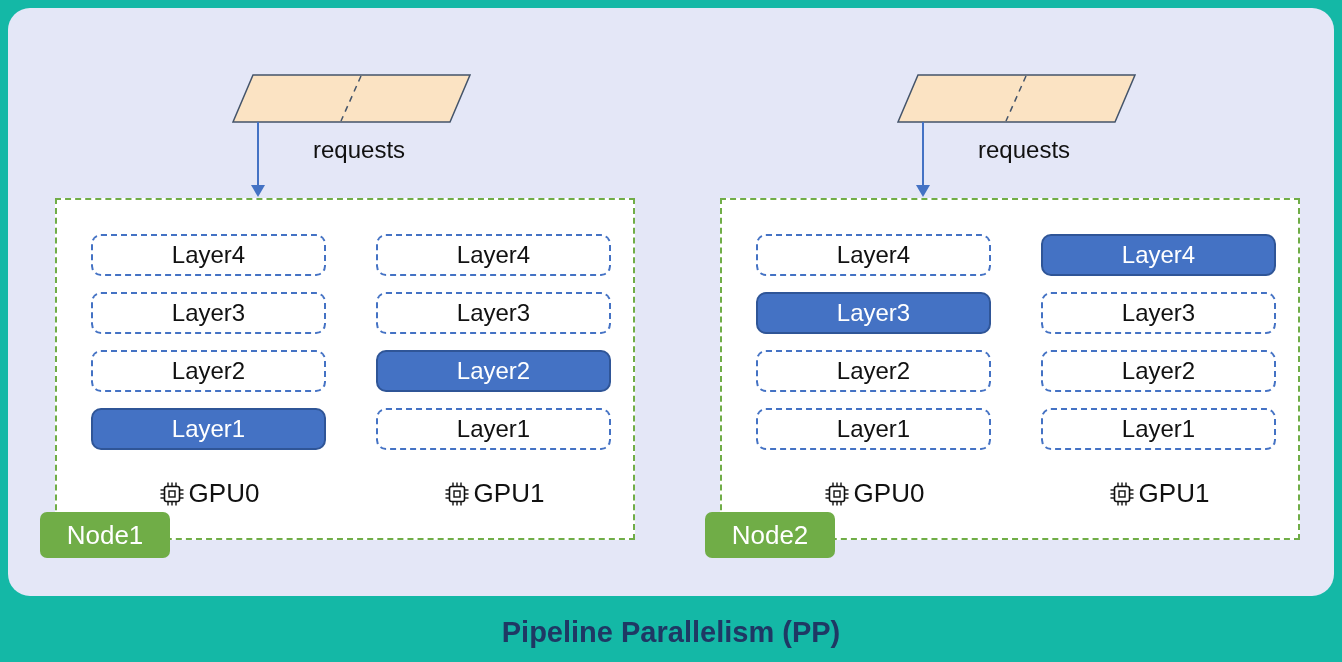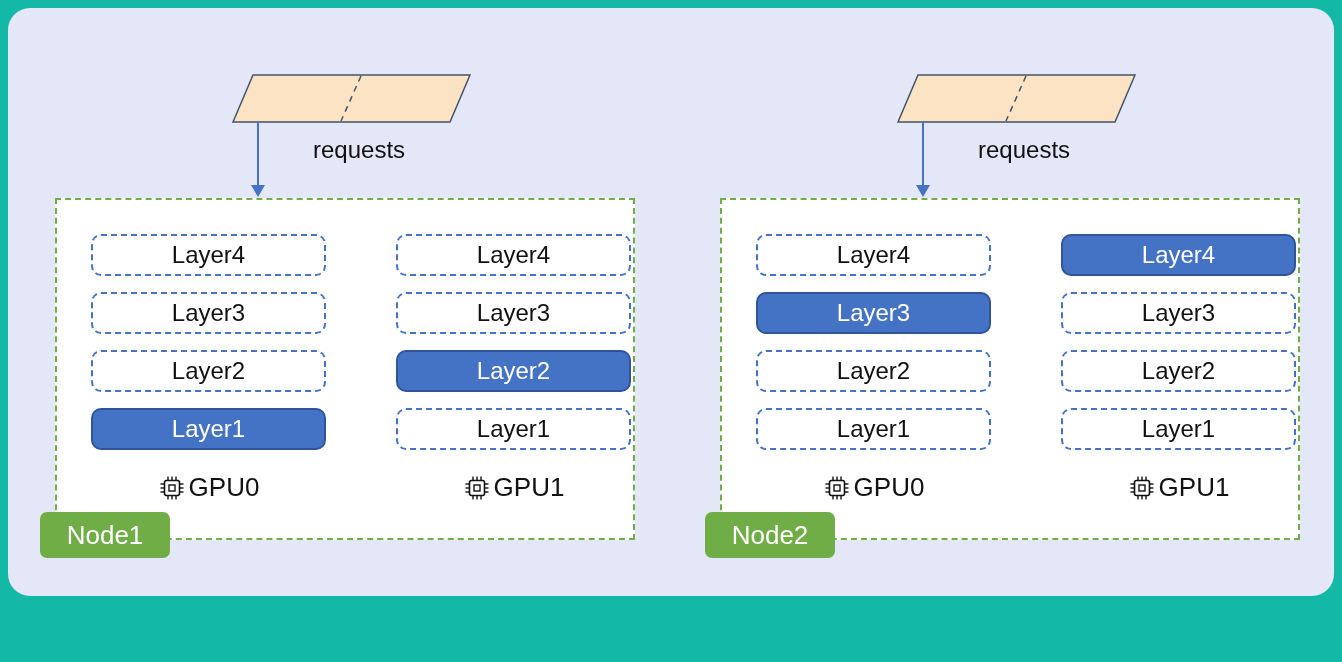--- a/index.html
+++ b/index.html
@@ -59,21 +59,21 @@
     width:130px;height:46px;
     background:var(--green);
     color:#ffffff;
     font-size:26px;
     display:flex;align-items:center;justify-content:center;
     z-index:3;
     border-radius:7px;
   }
   .node-inner{
     display:flex;
-    gap:70px;
+    gap:50px;
     padding:34px 0 0 34px;
   }
   .gpu-col{
     width:235px;
     display:flex;
     flex-direction:column;
     gap:16px;
   }
   .layer{
     height:42px;
@@ -83,21 +83,21 @@
     color:#111111;
     font-size:24px;
     display:flex;align-items:center;justify-content:center;
   }
   .layer.active{
     background:var(--blue);
     border:2px solid var(--blue-dark);
     color:#ffffff;
   }
   .gpu-row{
-    margin-top:6px;
+    margin-top:12px;
     display:flex;align-items:center;justify-content:center;
     gap:3px;
     font-size:26px;
     color:#111111;
   }
   .chip{flex:0 0 auto;display:block;}
   
   .title{
     position:absolute;
     left:0;top:616px;
@@ -253,13 +253,14 @@
                 <line x1="21.5" y1="18" x2="25.5" y2="18"></line>
             </g>
           </svg>
           <span>GPU1</span>
         </div>
       </div>
 
     </div>
   </div>
 
+  <div class="title">Pipeline Parallelism (PP)</div>
 </div>
 
 </body></html>

